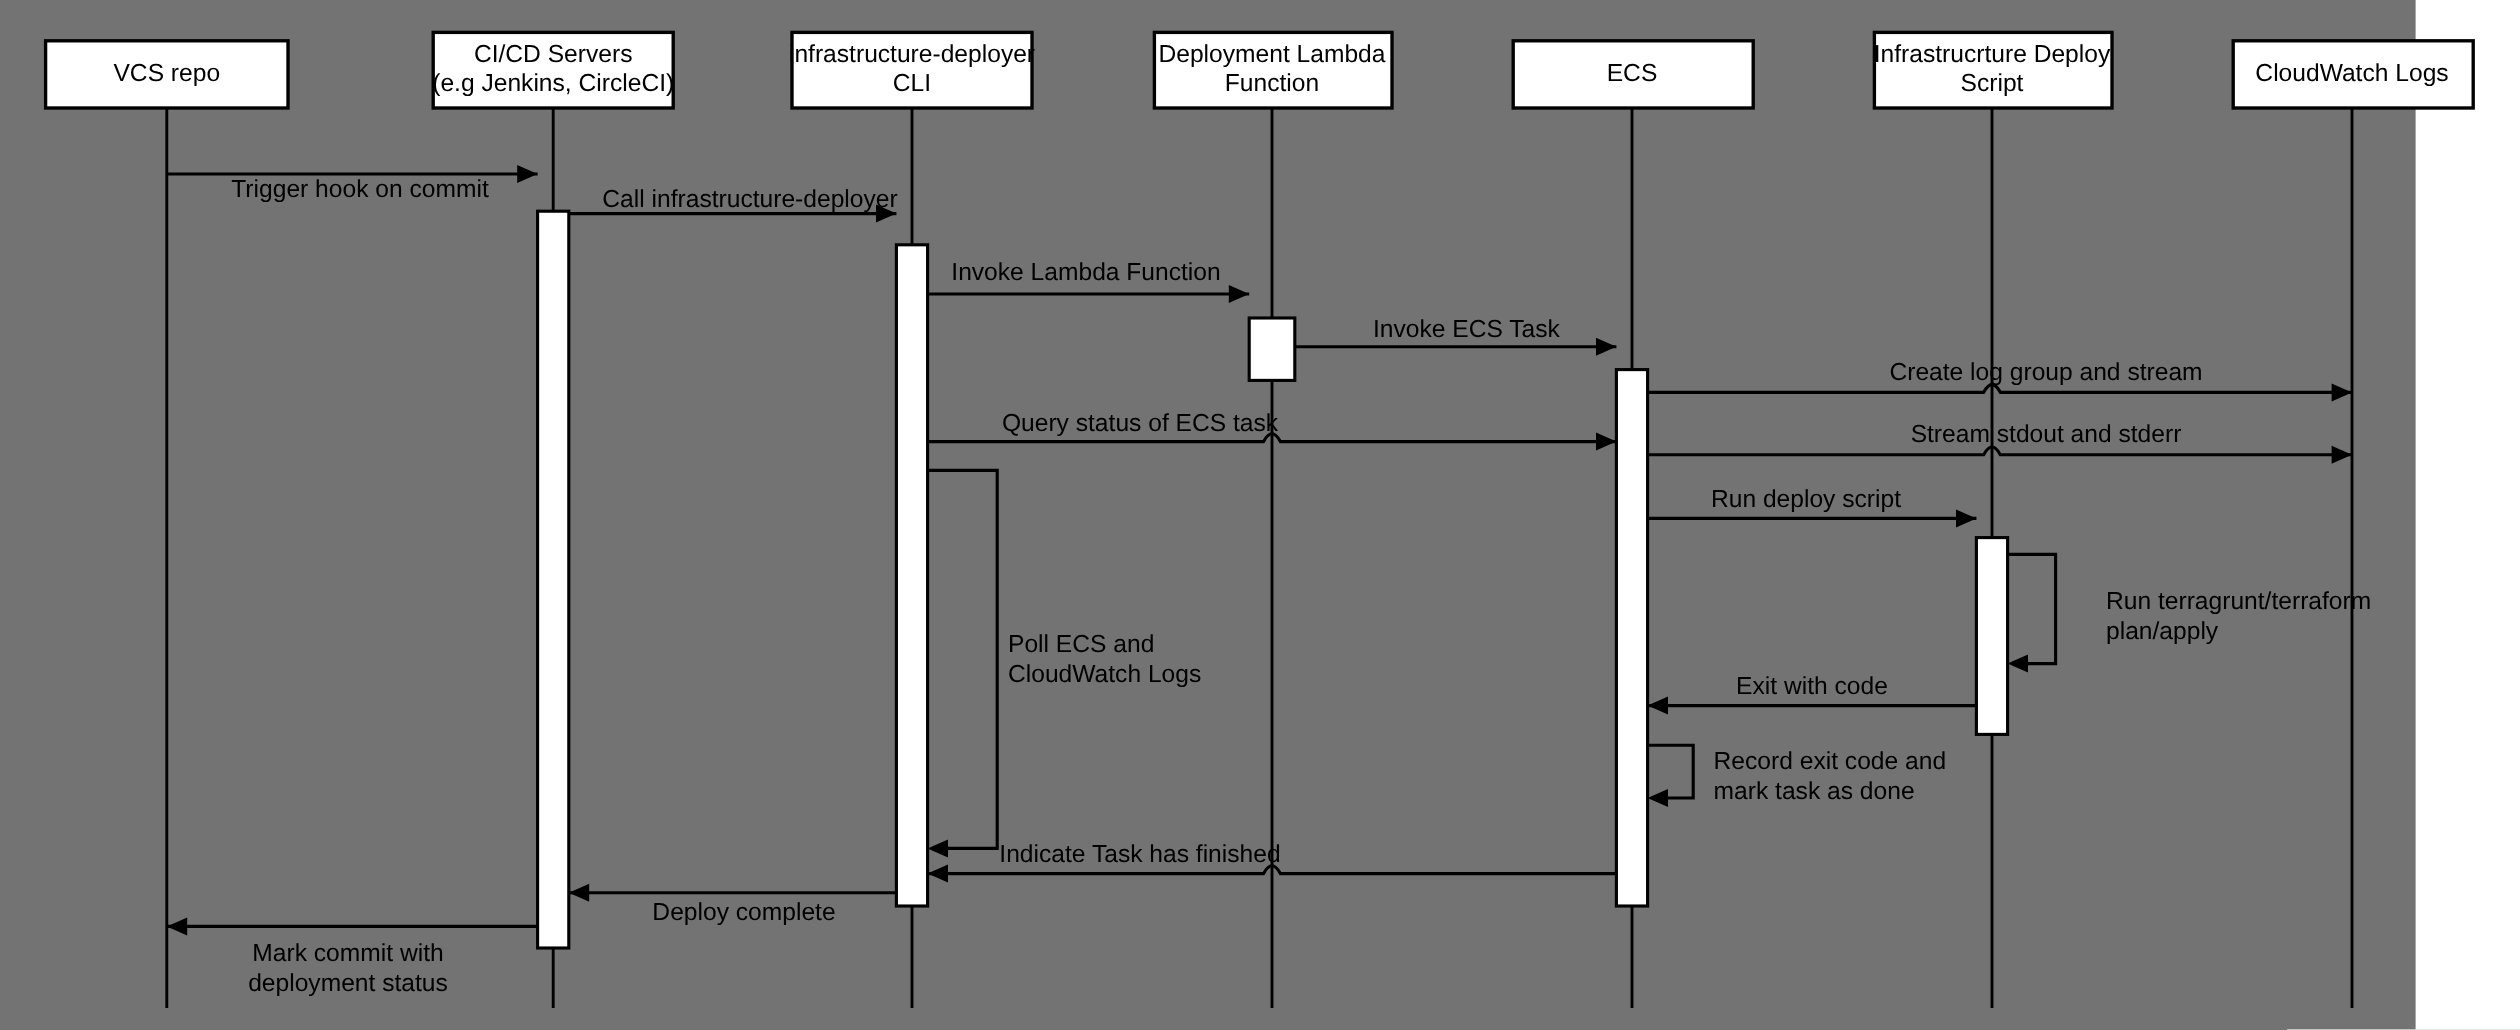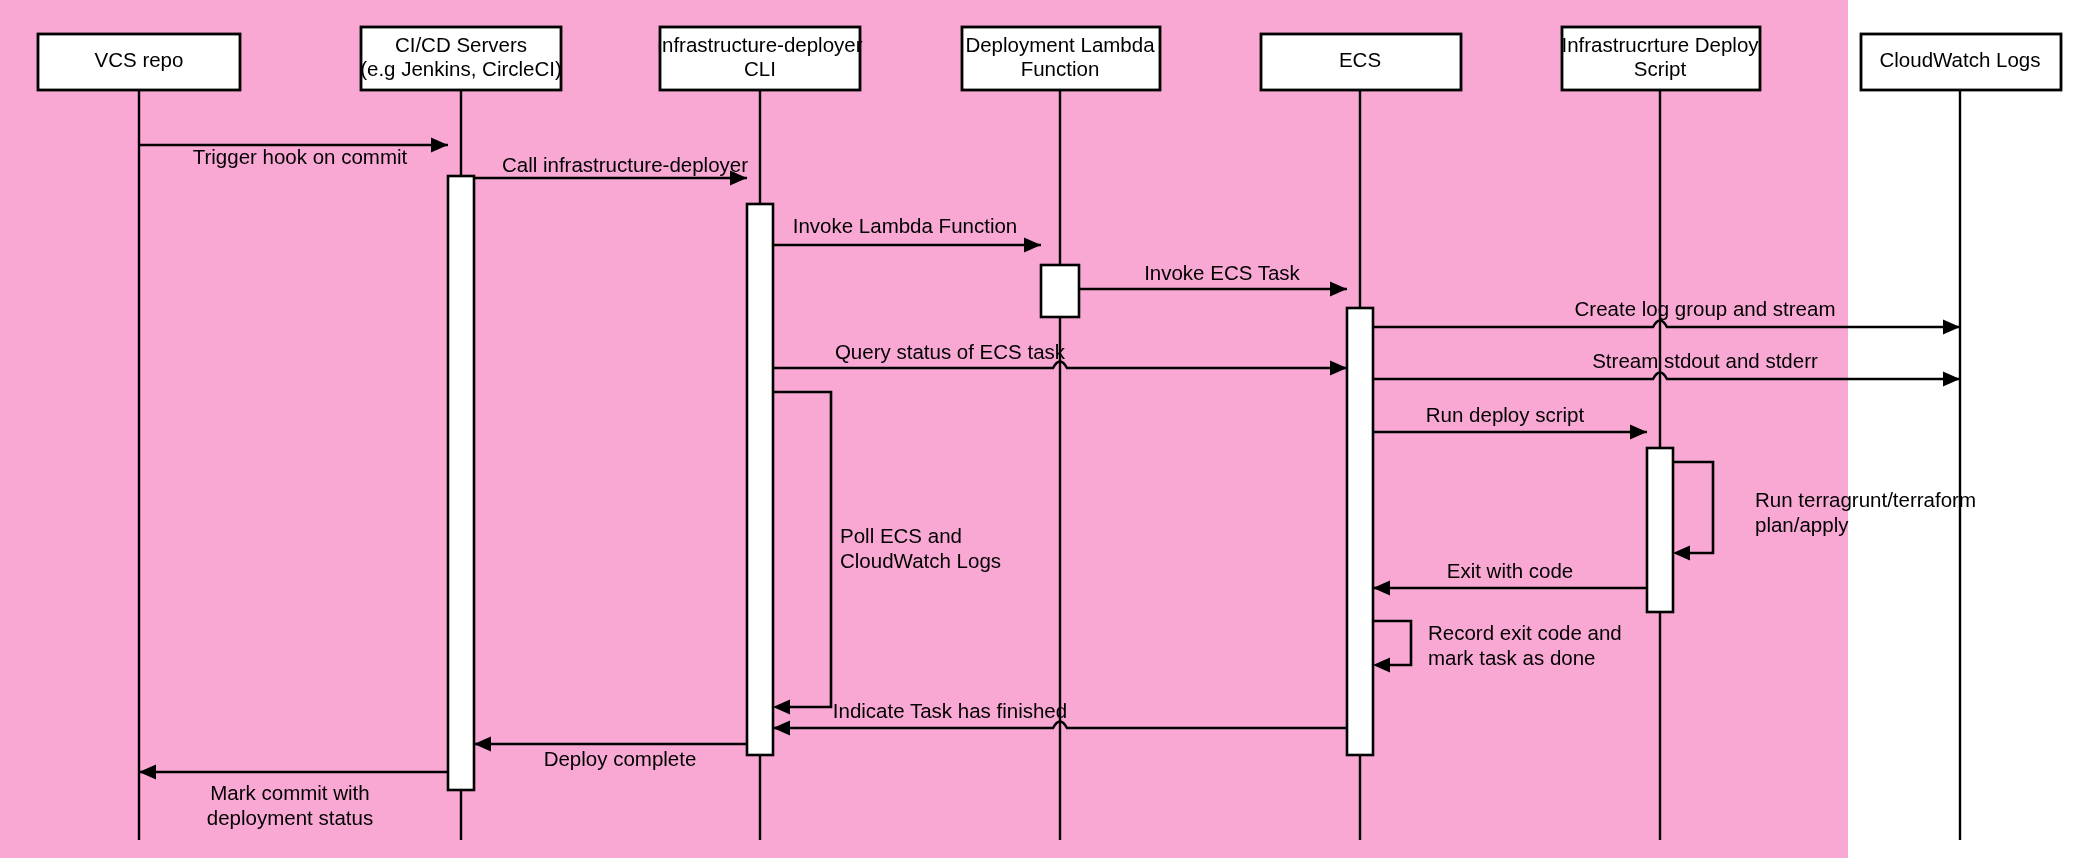--- a/index.html
+++ b/index.html
@@ -8,23 +8,23 @@
     background: #ffffff;
   }
   body {
     width: 2100px;
     height: 858px;
     font-family: "Liberation Sans", sans-serif;
     overflow: hidden;
   }
   #diagram-root {
     position: relative;
-    width: 1848px;
+    width: 2013px;
     height: 858px;
-    background: #f9a8d4;
+    background: #737373;
   }
   svg#seq {
     display: block;
     width: 2100px;
     height: 858px;
   }
   .lifeline { stroke: #000000; stroke-width: 2.4; fill: none; }
   .pbox { fill: #ffffff; stroke: #000000; stroke-width: 2.8; }
   .pbox-label {
     font-family: "Liberation Sans", sans-serif;

